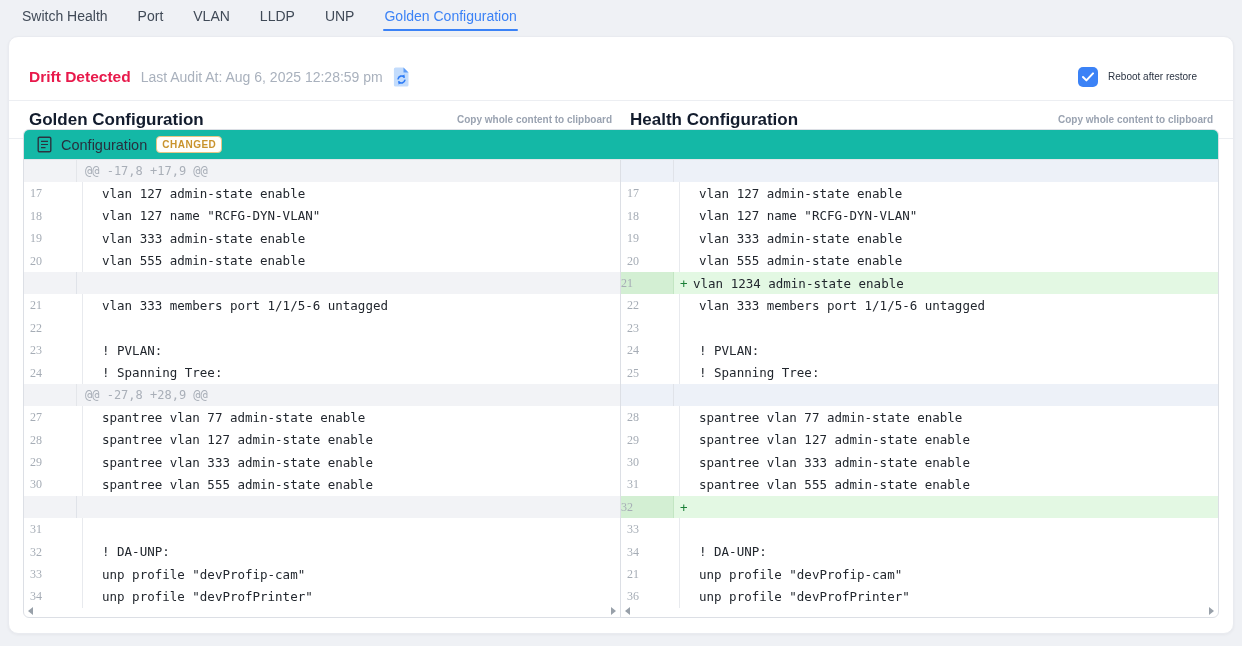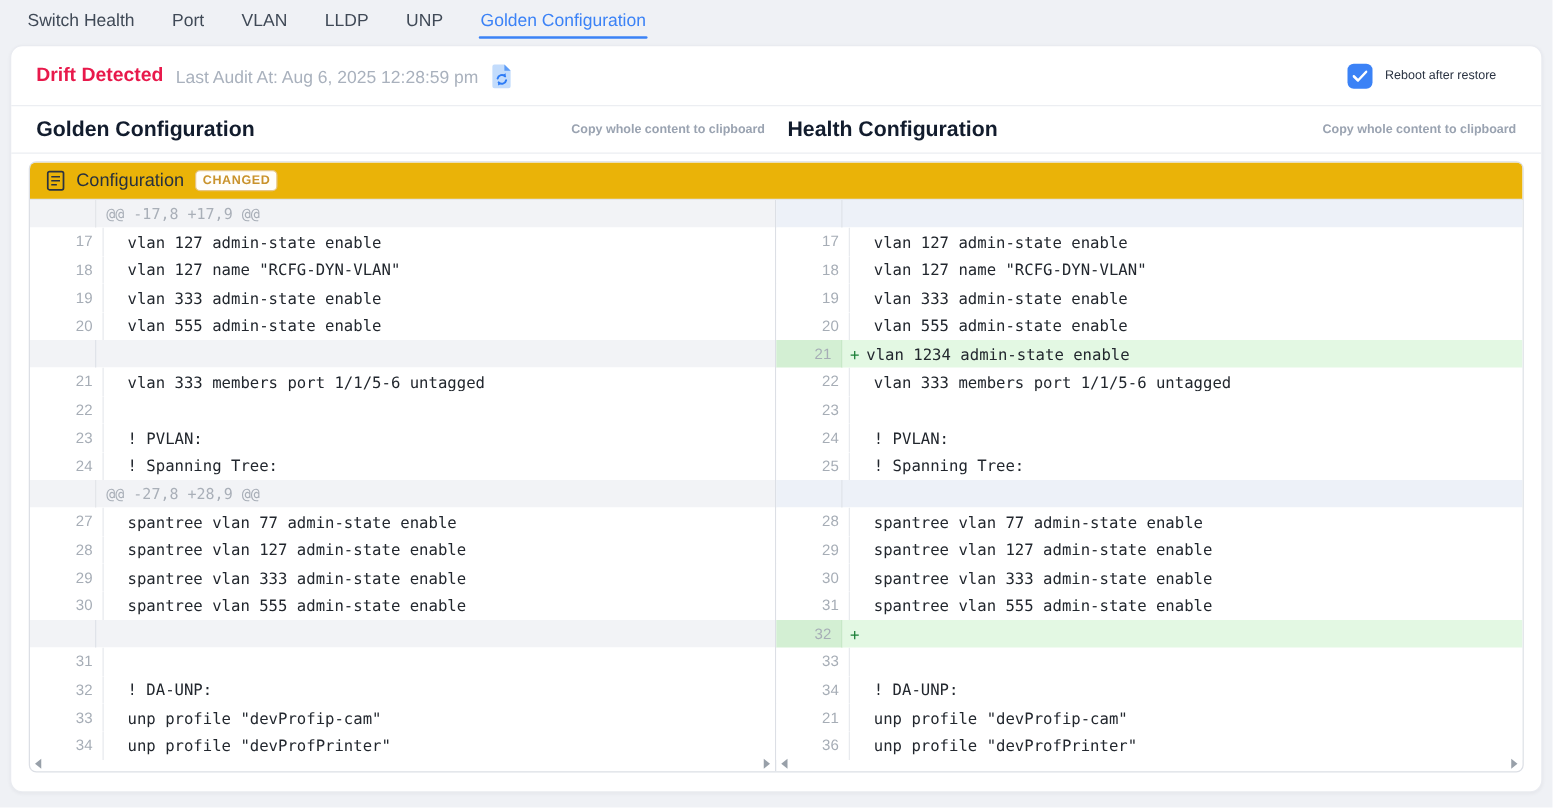--- a/index.html
+++ b/index.html
@@ -21,46 +21,46 @@
   .tabbar{height:36px;display:flex;align-items:flex-start;padding:6px 0 12px 21px;gap:28px;}
   .tab{position:relative;font-size:14px;color:#404a57;padding:2px 1px 10px;cursor:pointer;white-space:nowrap;}
   .tab.active{color:var(--accent);}
   .tab.active::after{content:"";position:absolute;left:0;right:0;bottom:3px;height:2px;background:var(--accent);border-radius:1px;}
   
   .card{
     position:absolute;left:8px;right:8px;top:36px;height:598px;
     background:#fff;border:1px solid #e9ebf0;border-radius:10px;
     box-shadow:0 1px 3px rgba(30,40,60,.05);
   }
-  .card-header{height:48px;display:flex;align-items:center;padding:0 20px;border-bottom:1px solid #eceef2;}
+  .card-header{height:48px;display:flex;align-items:center;padding:0 20px;border-bottom:1px solid #eceef2;margin-top:16px;}
   .drift{color:var(--drift);font-weight:bold;font-size:15.5px;}
   .audit{margin-left:10px;color:#a9b1bd;font-size:14px;}
   .sync-icon{margin-left:8px;display:inline-flex;}
   .spacer{flex:1;}
   .checkbox{width:20px;height:20px;border-radius:5px;background:var(--accent);display:flex;align-items:center;justify-content:center;cursor:pointer;flex:none;}
   .reboot-label{margin:0 16px 0 10px;font-size:10px;color:#2a3342;}
   .restore-btn{background:#e8f1fd;color:#3e8bf7;font-weight:bold;font-size:13px;border:none;border-radius:6px;padding:10px 16px;cursor:pointer;font-family:inherit;}
   
   .titles{height:38px;display:flex;align-items:center;padding:0 20px;border-bottom:1px solid #eceef2;gap:18px;}
   .titles .half{flex:1;display:flex;align-items:center;justify-content:space-between;min-width:0;}
   .col-title{font-size:17px;font-weight:bold;color:#121c2d;}
   .copy-link{font-size:10px;font-weight:bold;color:#9aa3b1;cursor:pointer;white-space:nowrap;}
   
   .panel{position:absolute;left:14px;right:14px;top:92px;border:1px solid #dcdfe5;border-radius:6px;overflow:hidden;background:#fff;}
-  .panel-header{height:30px;background:#eab308;border-bottom:1px solid #e3e6ea;display:flex;align-items:center;padding:0 13px;gap:9px;}
+  .panel-header{height:30px;background:#14b8a6;border-bottom:1px solid #e3e6ea;display:flex;align-items:center;padding:0 13px;gap:9px;}
   .panel-title{font-size:14.5px;color:#27303e;}
   .badge{font-size:10px;font-weight:bold;letter-spacing:.5px;color:var(--badge);border:1px solid #e6c684;border-radius:4px;padding:2px 5px;background:#fffefb;}
   .diff{display:flex;}
   .diff-half{width:50%;position:relative;padding-bottom:9px;}
   .diff-half.left{border-right:1px solid #dcdfe5;}
   
   .drow{display:flex;height:22.4px;align-items:stretch;background:#fff;}
   .gut{width:53px;flex:none;border-right:1px solid #e8eaee;color:#a6adb6;
-       font-family:Liberation Sans, sans-serif;font-size:12px;text-align:right;
-       padding-right:8px;line-height:22.4px;}
+       font-family:Liberation Serif, serif;font-size:12px;text-align:left;
+       padding-right:24px;line-height:22.4px;}
   .code{flex:1;font-family:"DejaVu Sans Mono", monospace;font-size:12.5px;color:#22272e;
         white-space:pre;display:flex;align-items:center;padding-left:6px;overflow:hidden;}
   .code .prefix{width:13px;flex:none;color:#1a7f37;}
   .drow.hunk{background:#f2f3f6;}
   .drow.hunk .code{color:#a9afb8;font-size:12px;padding-left:8px;}
   .drow.hunk .gut{border-right-color:#e4e6ea;}
   .drow.placeholder{background:#f2f3f6;}
   .right .drow.placeholder{background:#edf1f8;}
   .drow.placeholder .gut{border-right-color:#e0e3e9;}
   .drow.added .gut{background:var(--added-gutter-bg);border-right-color:#c3e6c3;}

